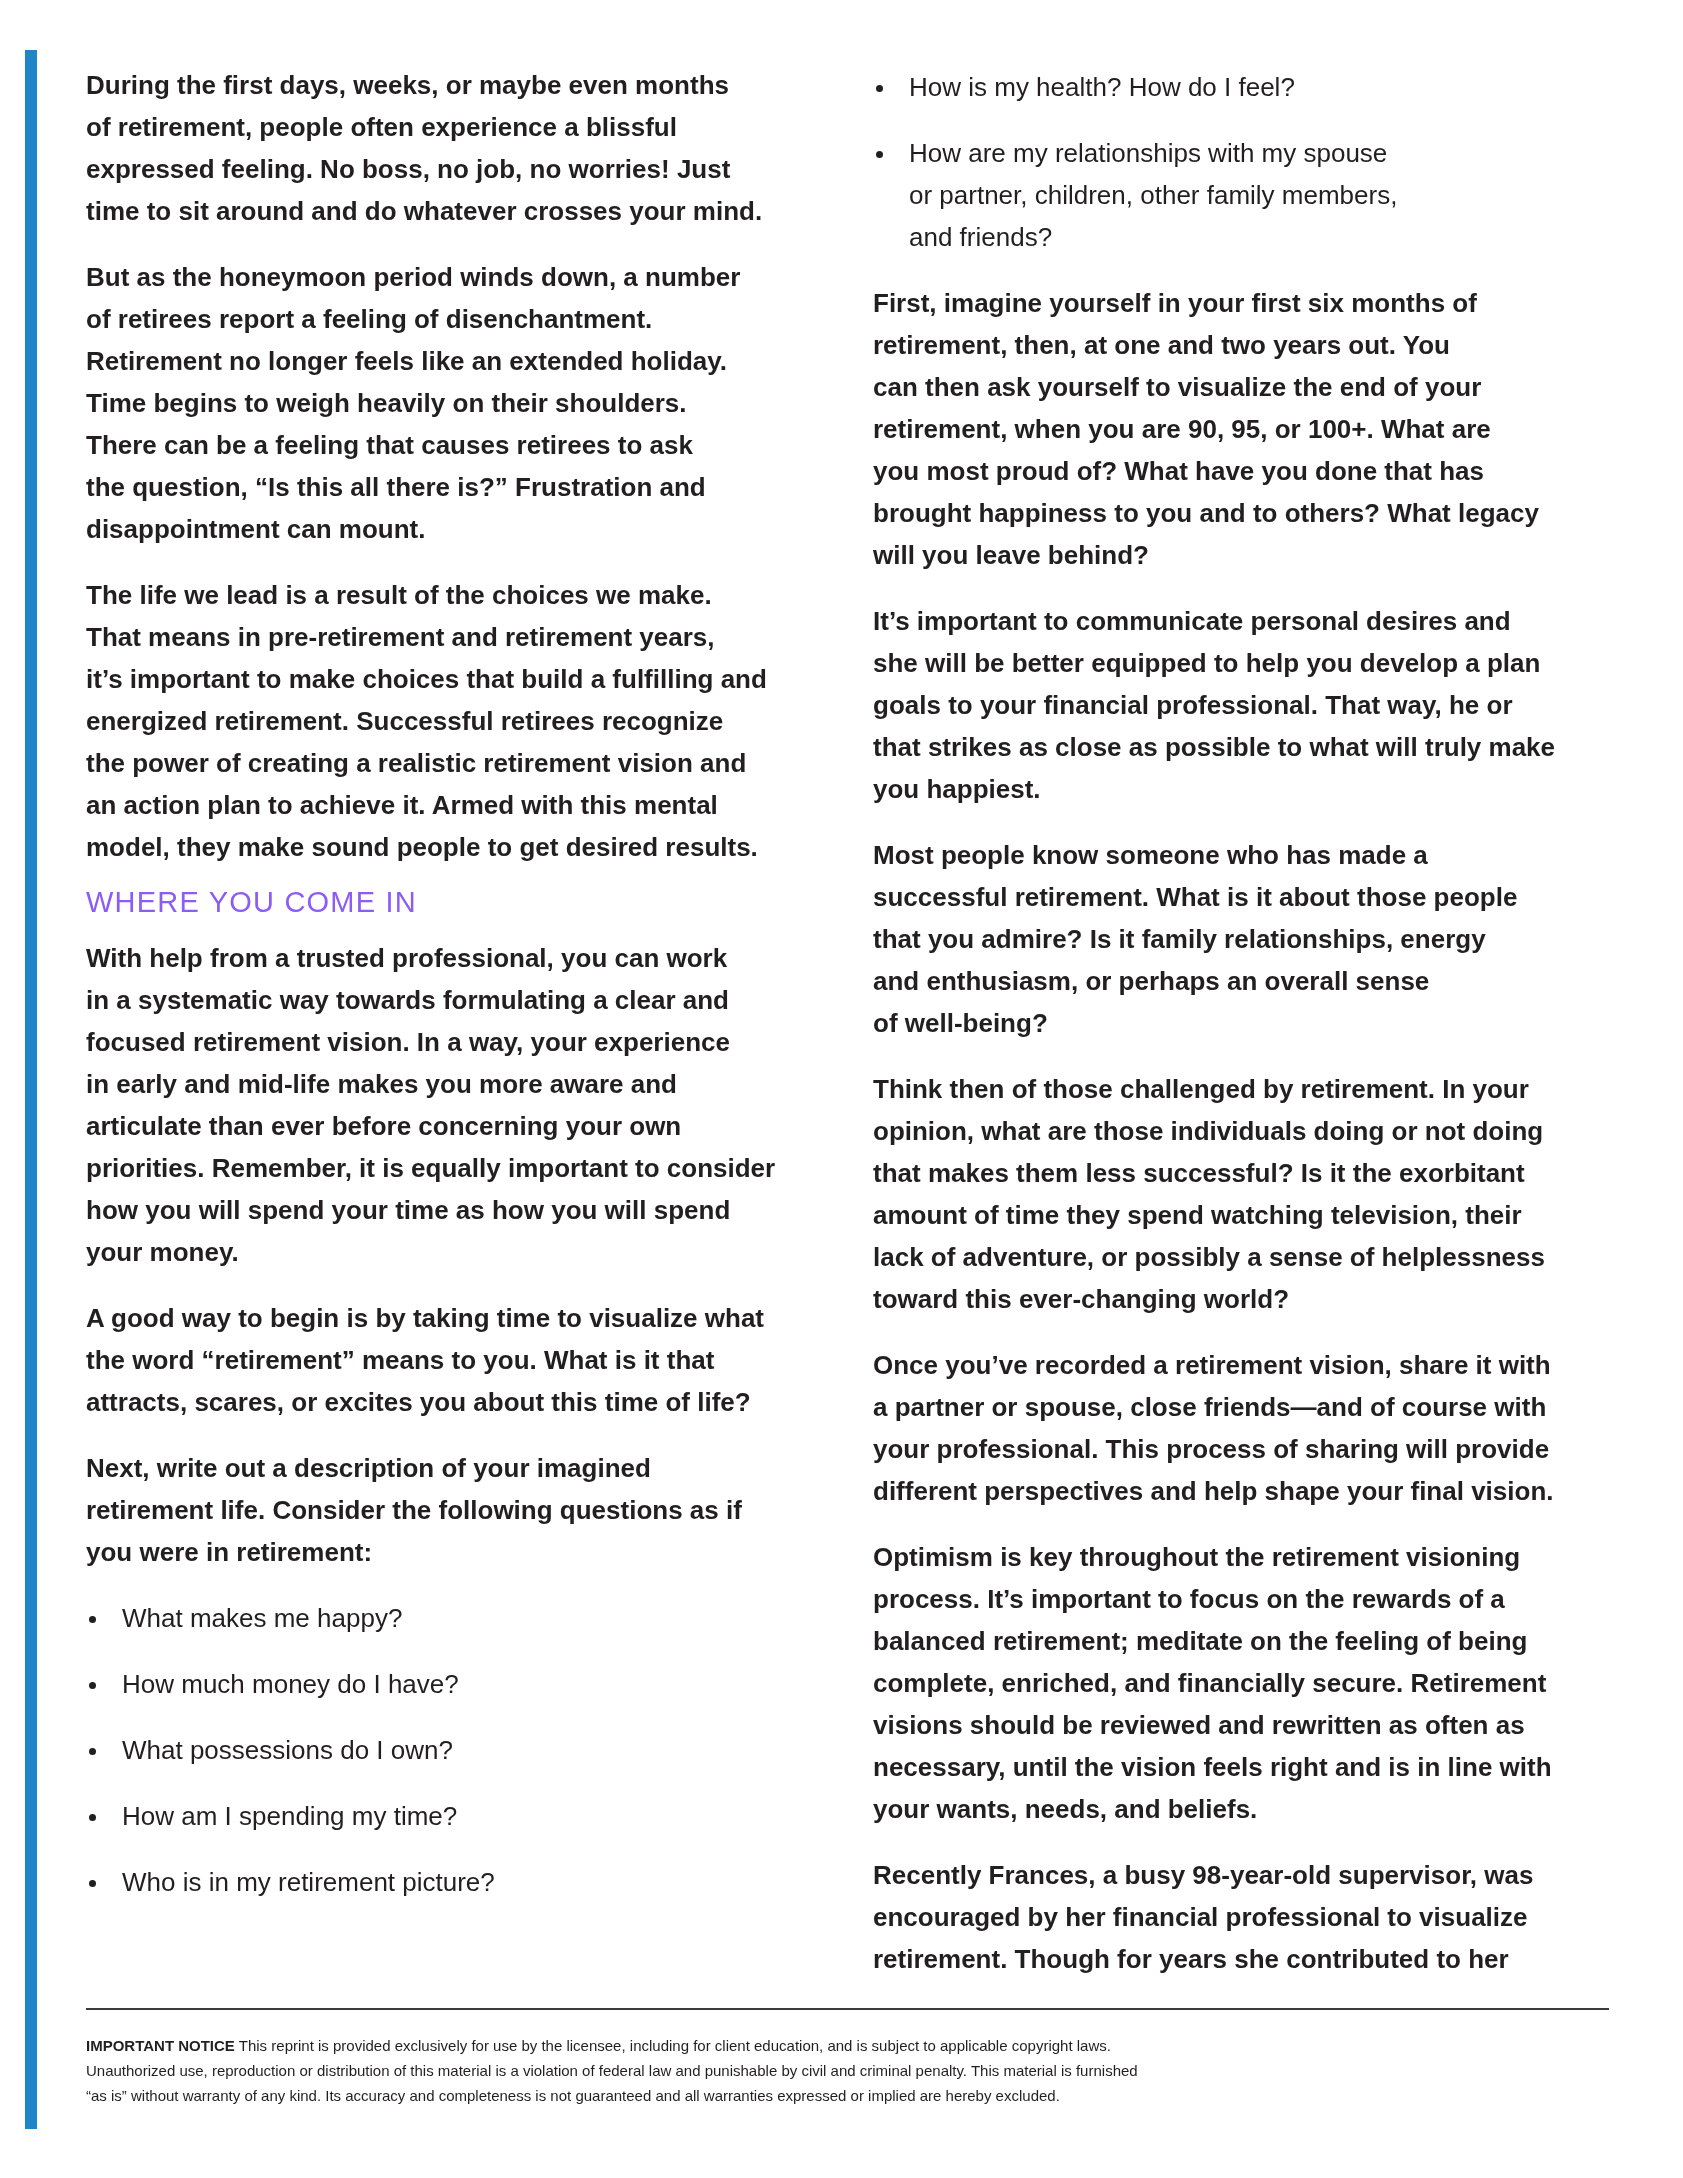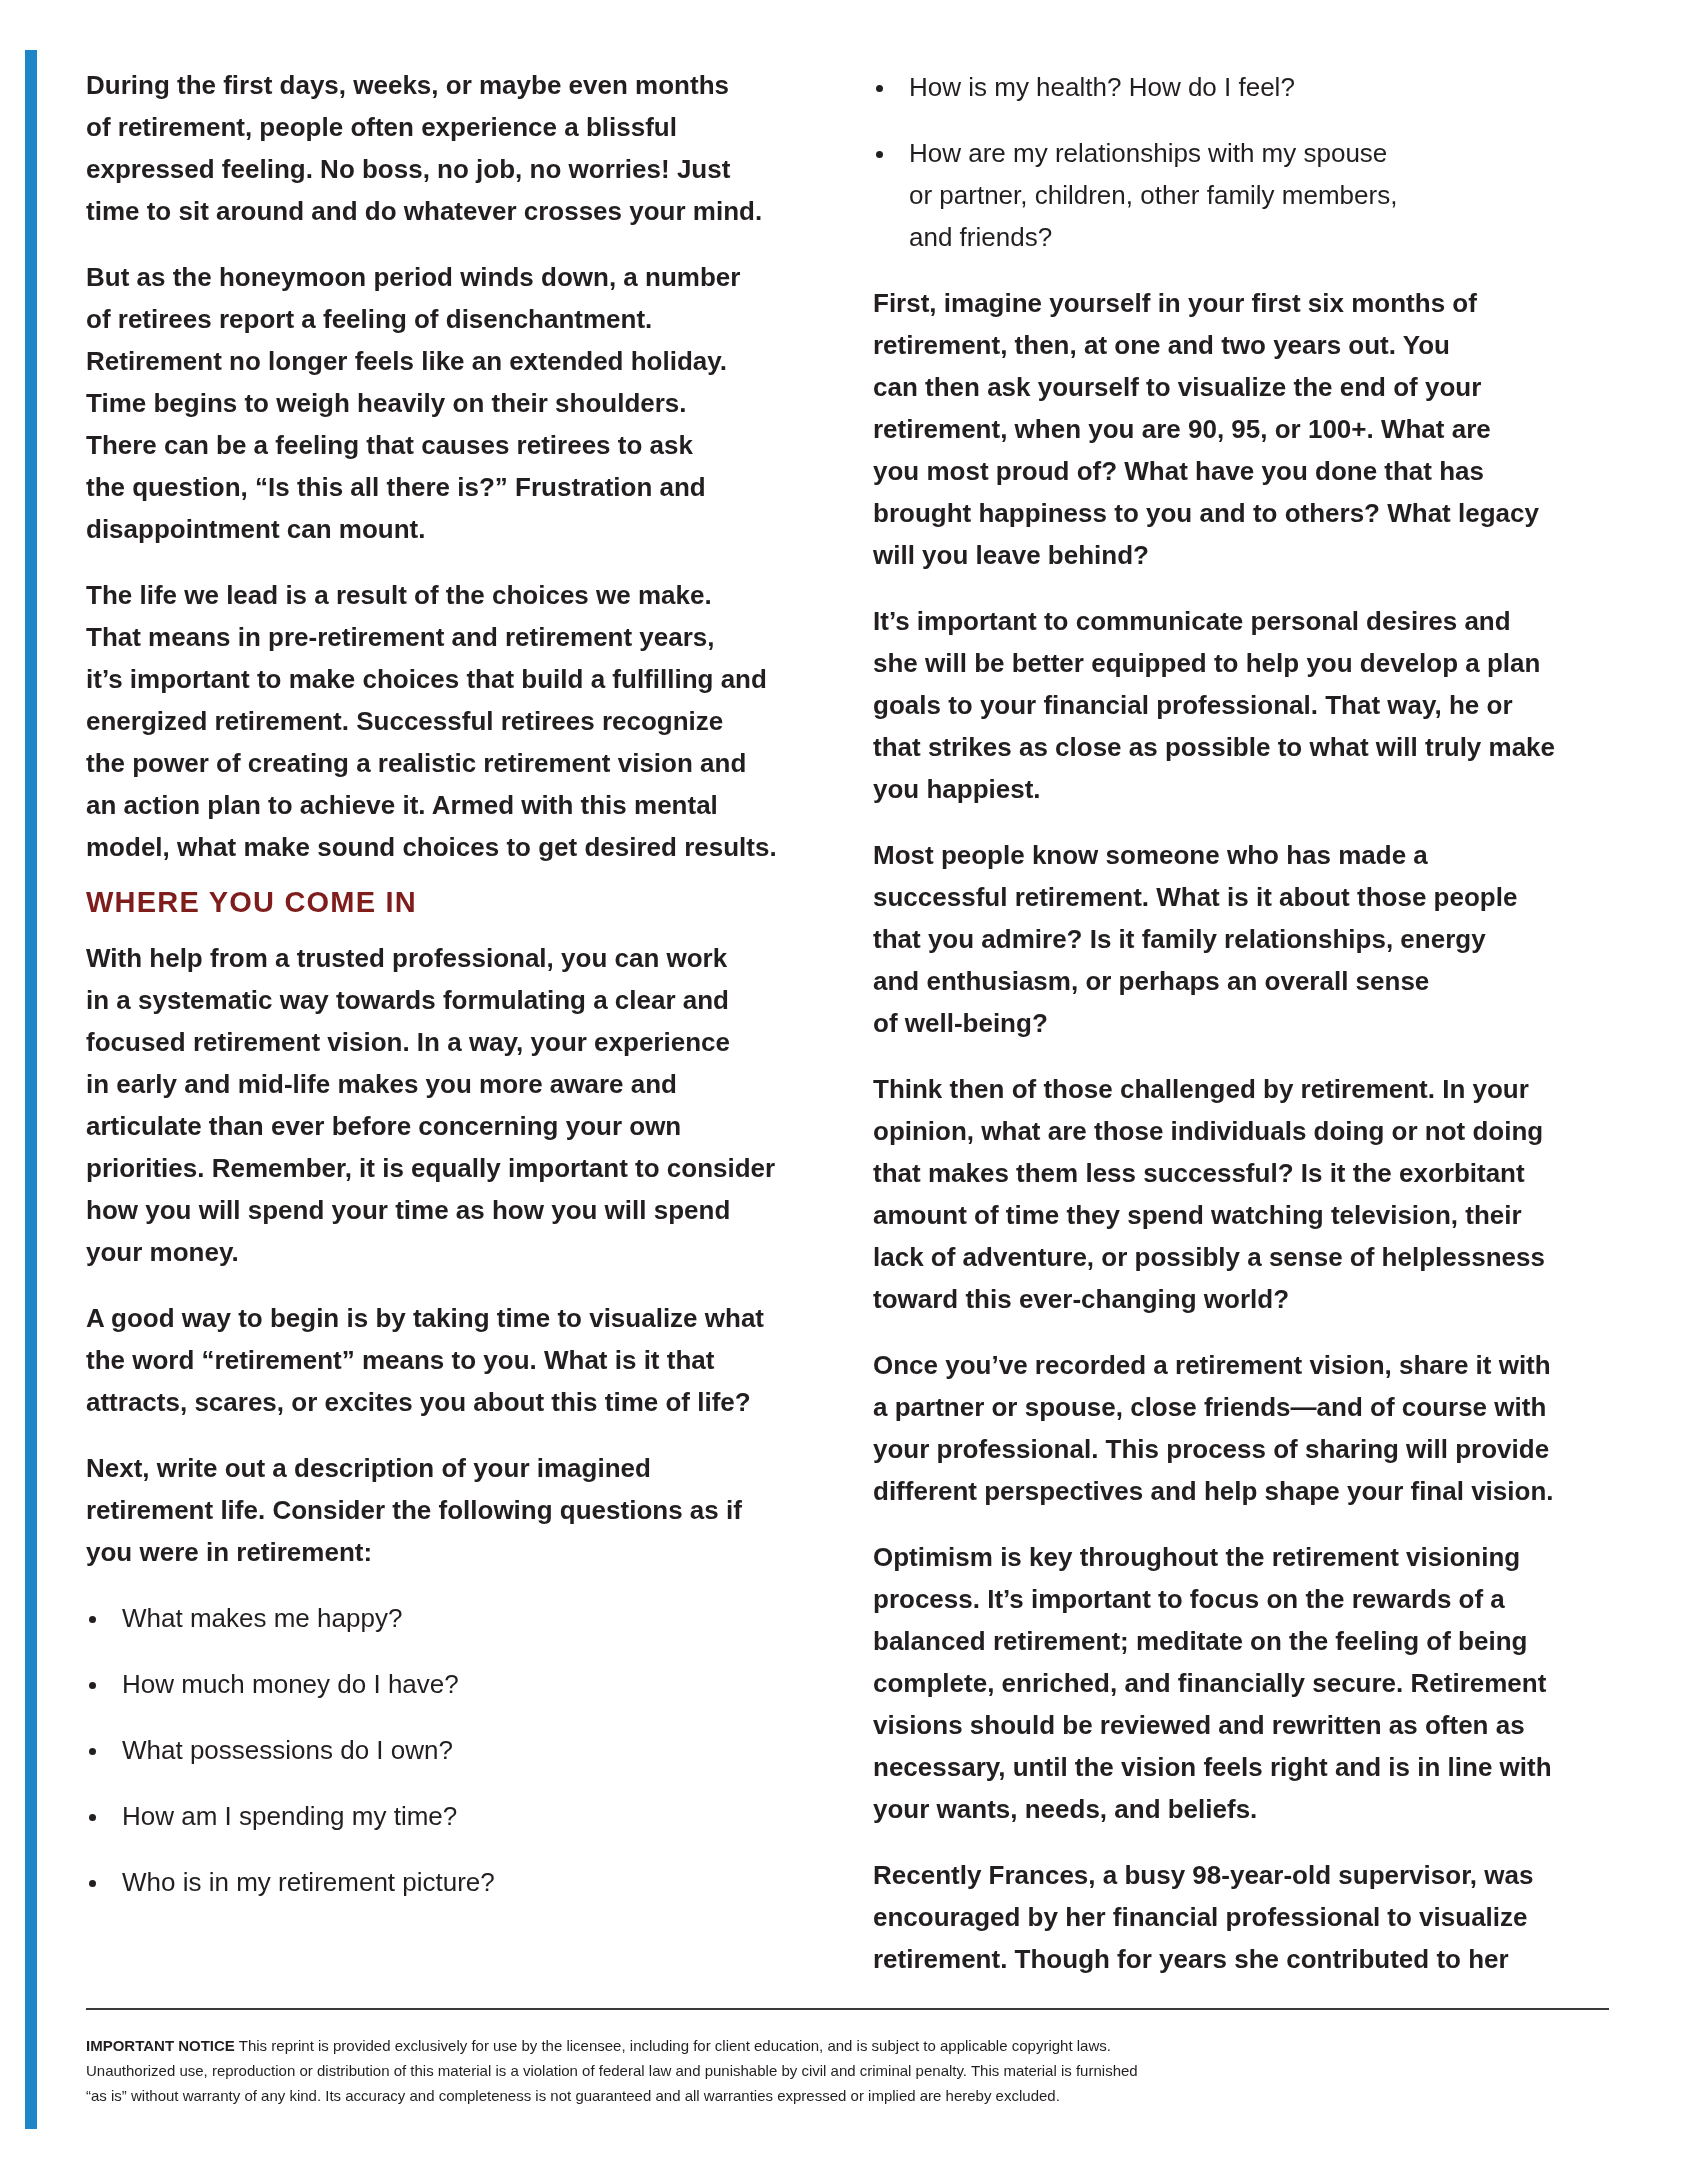--- a/index.html
+++ b/index.html
@@ -4,21 +4,21 @@
 <style>
   html, body { margin: 0; padding: 0; background: #ffffff; }
   body { width: 1683px; height: 2178px; position: relative; overflow: hidden;
          font-family: "Liberation Sans", sans-serif; color: #231f20; }
   .accent-bar { position: absolute; left: 25px; top: 50px; width: 12px; height: 2079px; background: #1d86c8; }
   .col { position: absolute; font-size: 26px; line-height: 42px; }
   .col-left { left: 86px; top: 64px; width: 752px; }
   .col-right { left: 873px; top: 66px; width: 752px; }
   .para { margin: 0 0 24px 0; font-weight: bold; }
   .line { white-space: nowrap; height: 42px; }
-  .heading { font-weight: bold; color: #7f1d1d; font-size: 29px; letter-spacing: 1.2px;
+  .heading { font-weight: normal; color: #8b5cf6; font-size: 29px; letter-spacing: 1.2px;
              line-height: 42px; margin: 13px 0 14px 0; white-space: nowrap; }
   .bullet-list { margin: 0 0 24px 0; padding: 0; list-style: none; }
   .bullet-item { position: relative; margin: 0 0 24px 0; }
   .bullet-item:last-child { margin-bottom: 0; }
   .bullet-dot { position: absolute; left: 0; top: 0; width: 20px; height: 42px; }
   .bullet-dot::before { content: ""; position: absolute; left: 1px; top: 19px; width: 7px; height: 7px; border-radius: 50%; background: #231f20; }
   .col-left .bullet-dot { left: 2px; }
   .bullet-text { margin-left: 36px; }
   .col-right .bullet-dot { left: 2px; }
   .divider { position: absolute; left: 86px; top: 2008px; width: 1523px; height: 2px; background: #3a3a3a; }
@@ -47,21 +47,21 @@
     <div class="line">the question, “Is this all there is?” Frustration and</div>
     <div class="line">disappointment can mount.</div>
   </div>
   <div class="para" style="margin-bottom:0">
     <div class="line">The life we lead is a result of the choices we make.</div>
     <div class="line">That means in pre-retirement and retirement years,</div>
     <div class="line">it’s important to make choices that build a fulfilling and</div>
     <div class="line">energized retirement. Successful retirees recognize</div>
     <div class="line">the power of creating a realistic retirement vision and</div>
     <div class="line">an action plan to achieve it. Armed with this mental</div>
-    <div class="line">model, what make sound choices to get desired results.</div>
+    <div class="line">model, they make sound people to get desired results.</div>
   </div>
   <div class="heading">WHERE YOU COME IN</div>
   <div class="para">
     <div class="line">With help from a trusted professional, you can work</div>
     <div class="line">in a systematic way towards formulating a clear and</div>
     <div class="line">focused retirement vision. In a way, your experience</div>
     <div class="line">in early and mid-life makes you more aware and</div>
     <div class="line">articulate than ever before concerning your own</div>
     <div class="line">priorities. Remember, it is equally important to consider</div>
     <div class="line">how you will spend your time as how you will spend</div>

